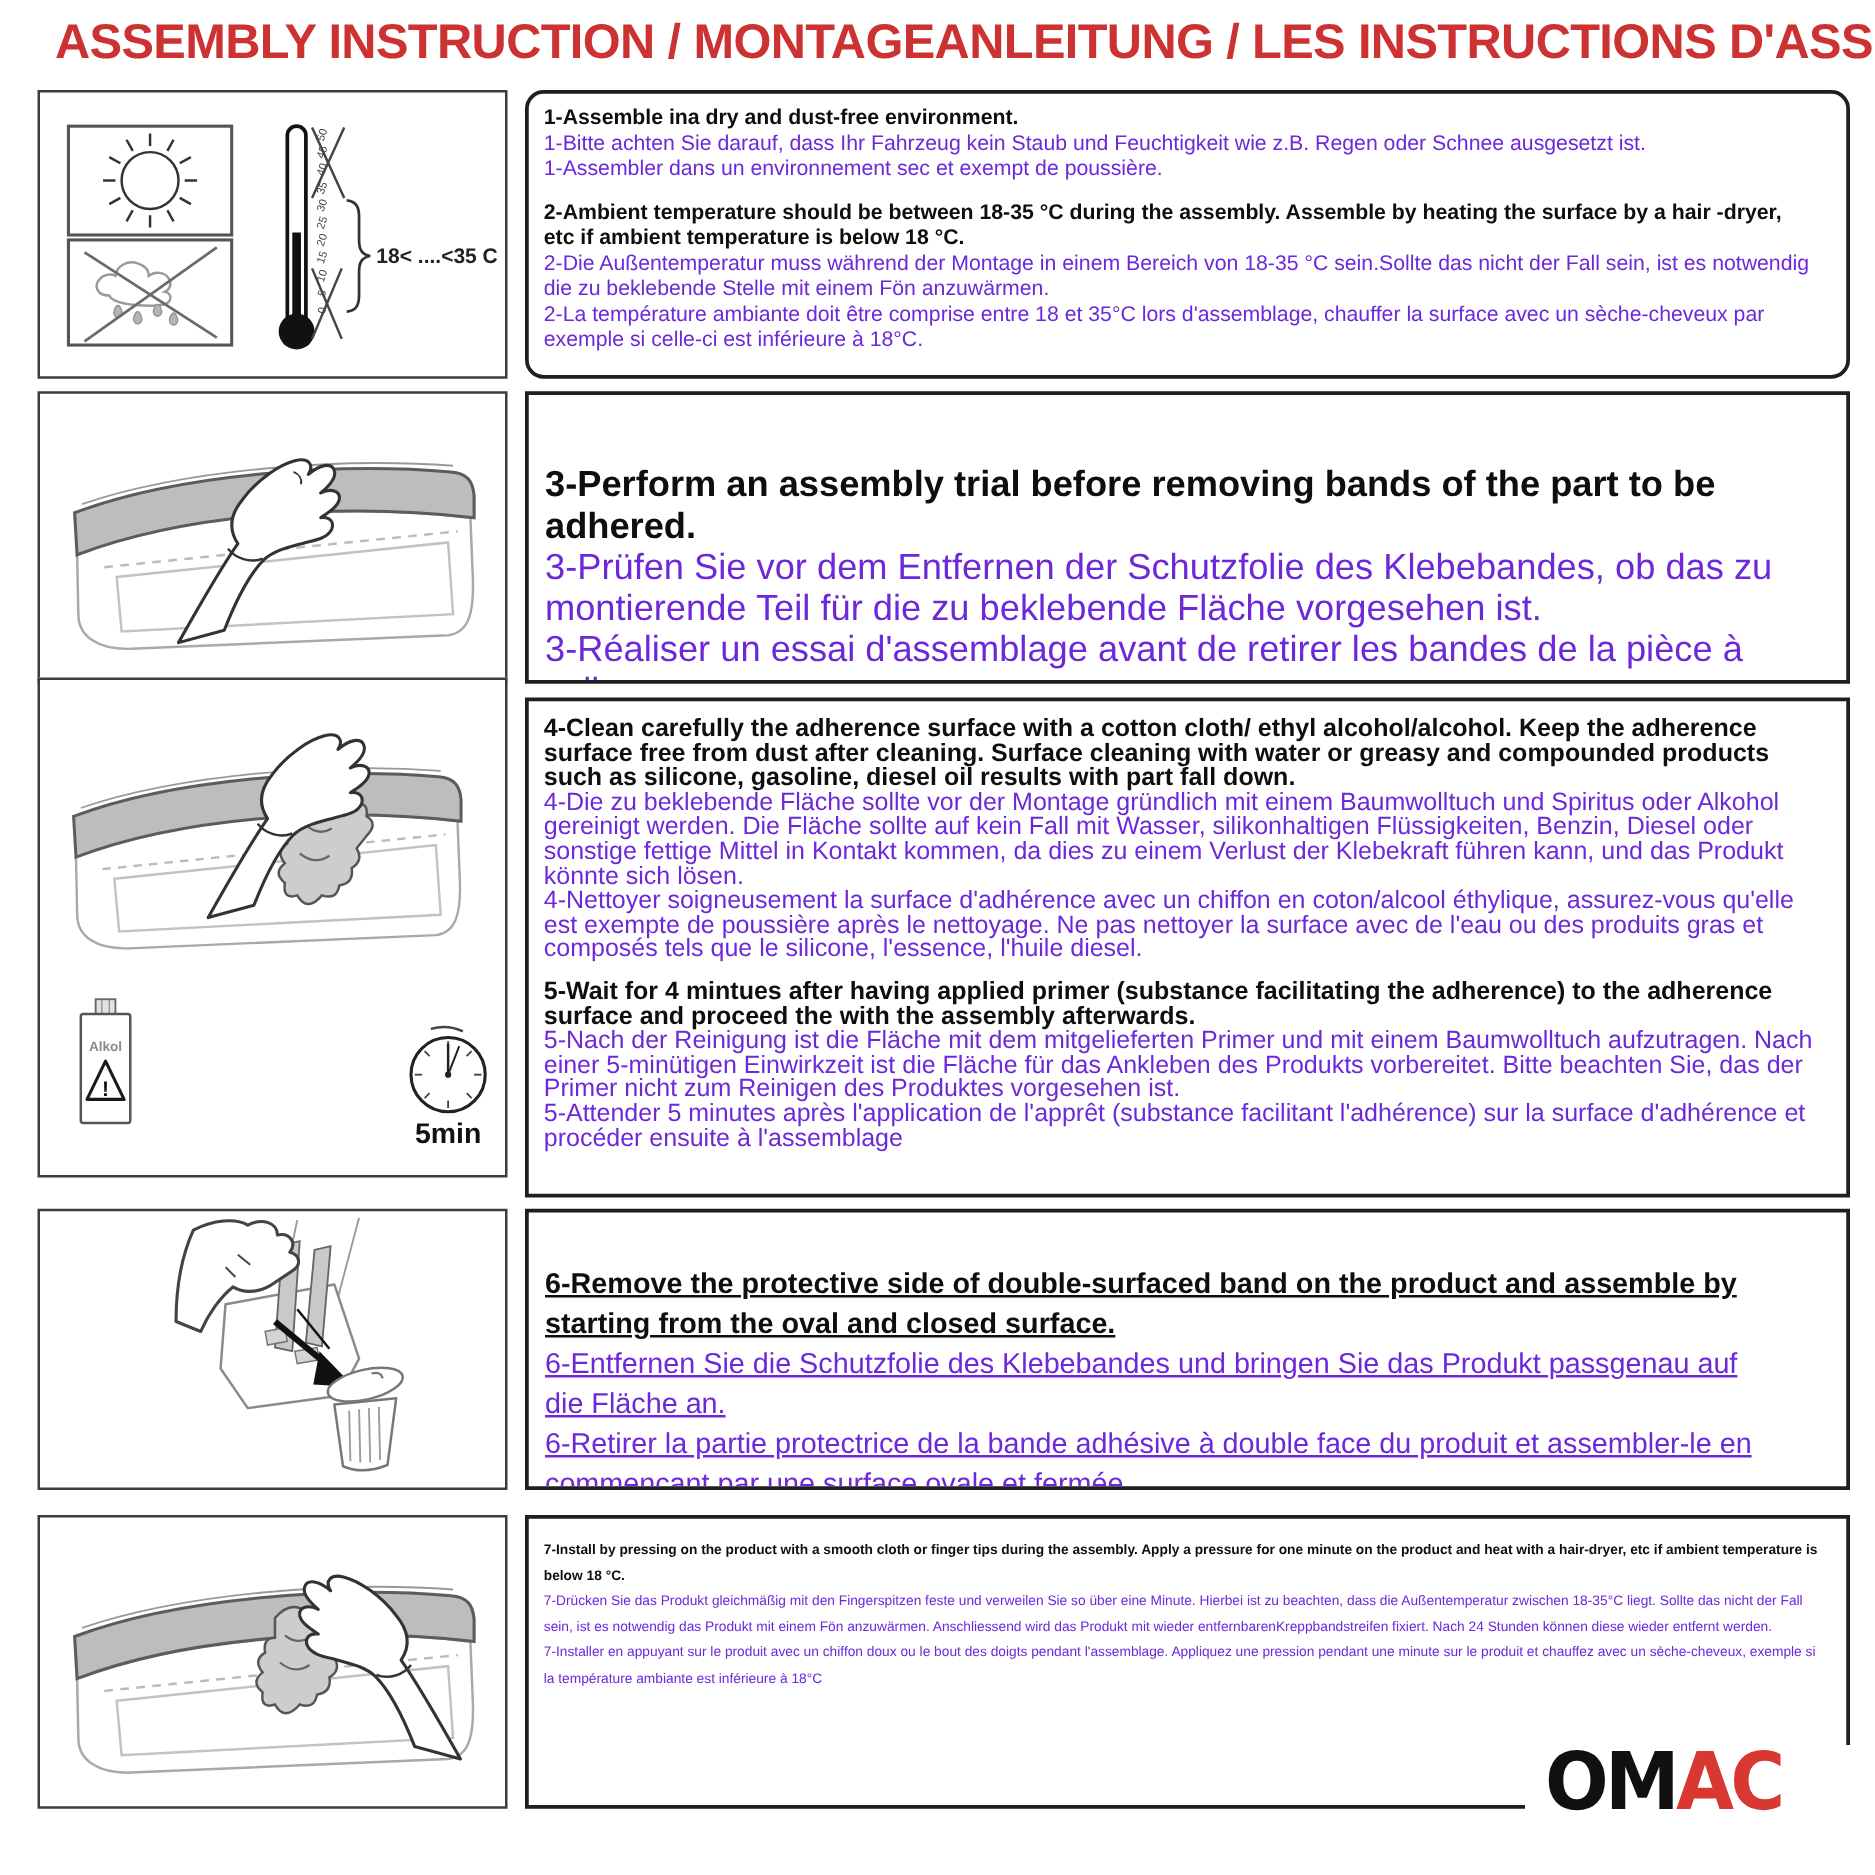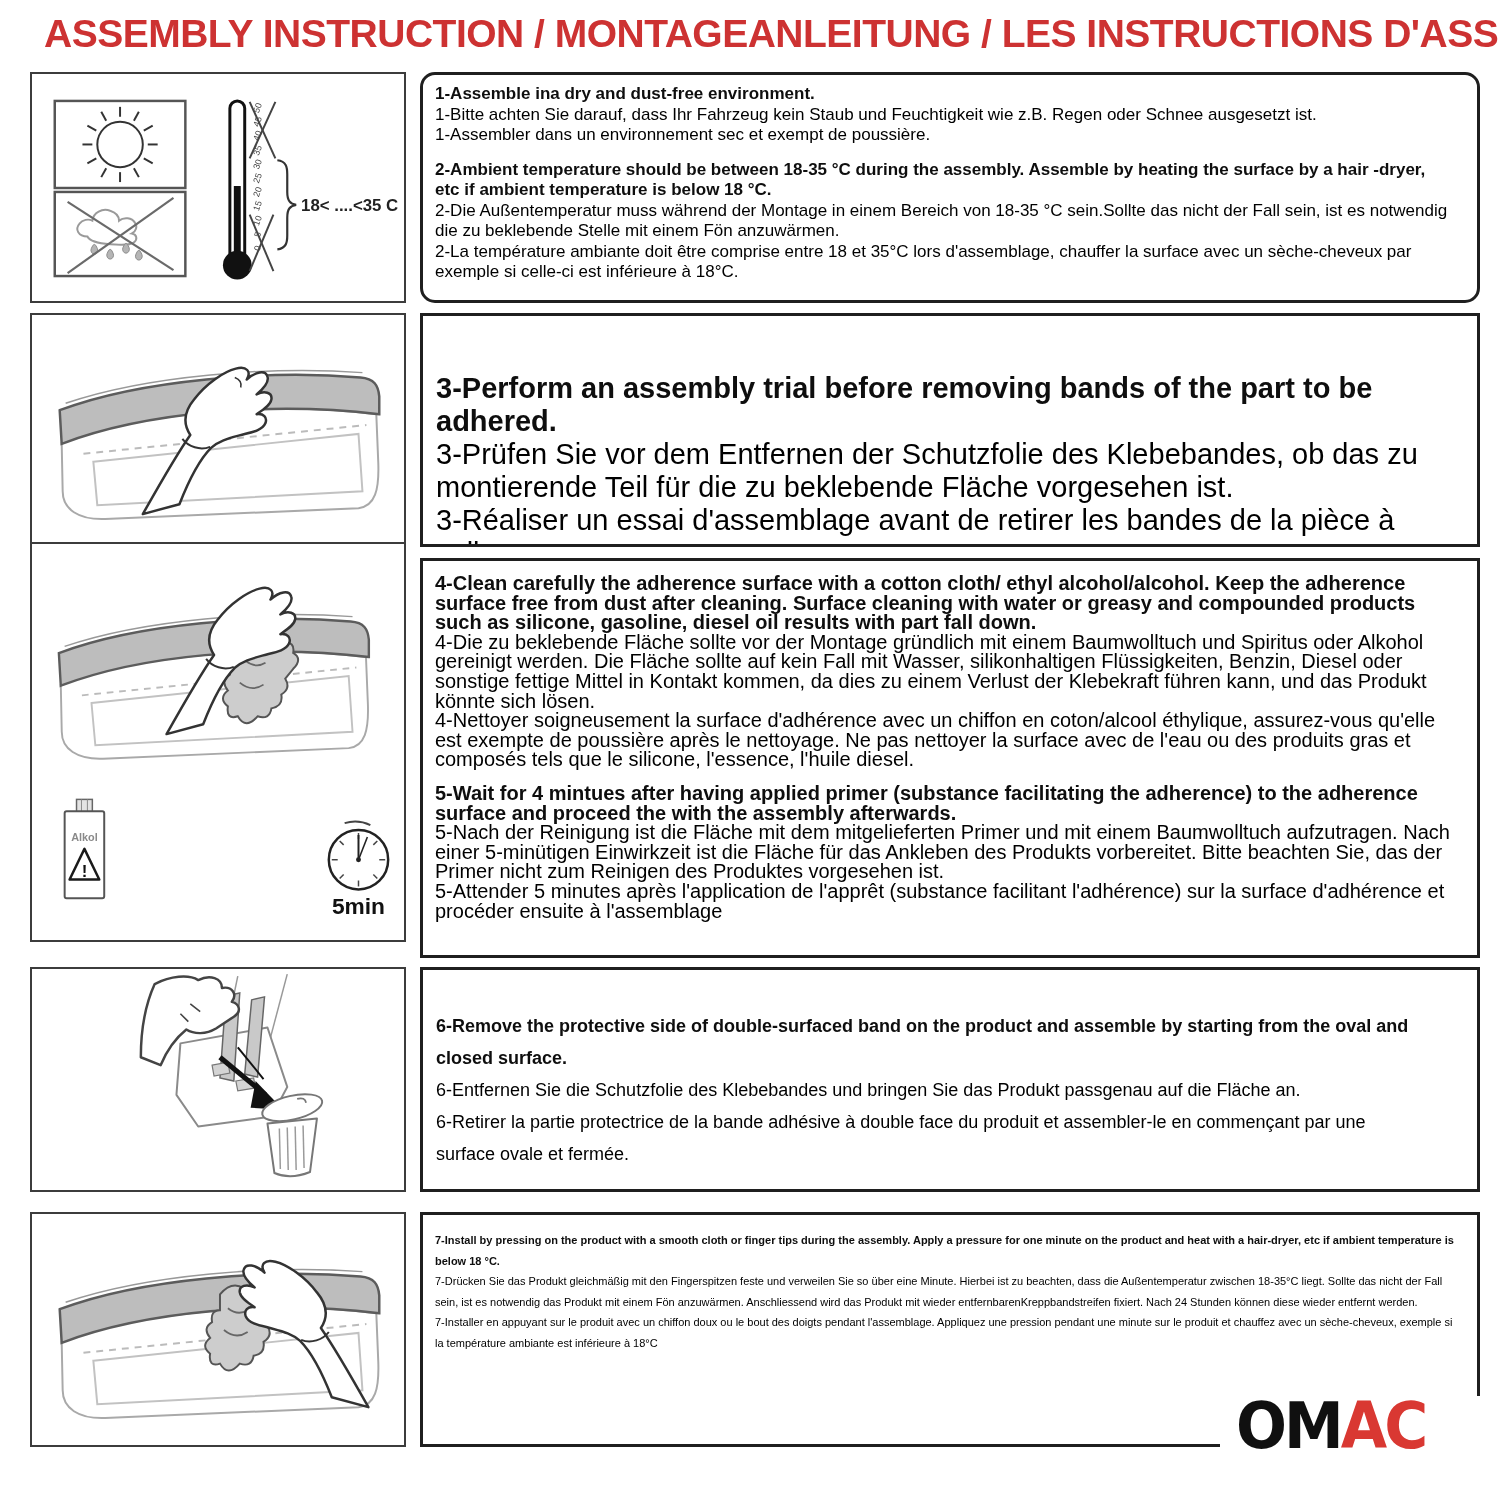--- a/index.html
+++ b/index.html
@@ -12,28 +12,28 @@
     color:#cd3232;letter-spacing:-0.5px;white-space:nowrap;
   }
   .sec-img{
     position:absolute;left:30px;width:376px;background:#fff;
     border:2px solid #3c3c3c;box-sizing:border-box;overflow:hidden;
   }
   .sec-txt{
     position:absolute;left:420px;width:1060px;background:#fff;
     border:3px solid #1f1f1f;box-sizing:border-box;overflow:hidden;
   }
-  .sec-txt p{margin:0;color:#000000;}
+  .sec-txt p{margin:0;color:#6d28d9;}
   .sec-txt p.b{font-weight:bold;color:#0e0e0e;}
   .gap{margin-top:14px !important;}
   
   .t1{padding:9px 26px 0 12px;}  .t1 p{font-size:17px;line-height:20.5px;}
   .t2{padding:56px 40px 0 13px;} .t2 p{font-size:29px;line-height:33px;}
   .t3{padding:13px 14px 0 12px;} .t3 p{font-size:20px;line-height:19.6px;}
-  .t4{padding:40px 60px 0 13px;} .t4 p{font-size:18px;line-height:32px;}
+  .t4{padding:40px 60px 0 13px;} .t4 p{font-size:23px;line-height:32px;text-decoration:underline;}
   .t5{padding:15px 18px 0 12px;} .t5 p{font-size:11px;line-height:20.5px;}
   .sec-img svg{display:block;width:100%;height:100%;}
   .logo{
     position:absolute;left:1220px;top:1396px;width:278px;height:66px;background:#fff;
     display:flex;align-items:flex-start;padding-left:16px;box-sizing:border-box;
   }
   .logo span{
     font-family:"DejaVu Sans", sans-serif;font-weight:900;font-size:60px;
     letter-spacing:-3px;line-height:1;transform:scaleY(1.06);
   }

